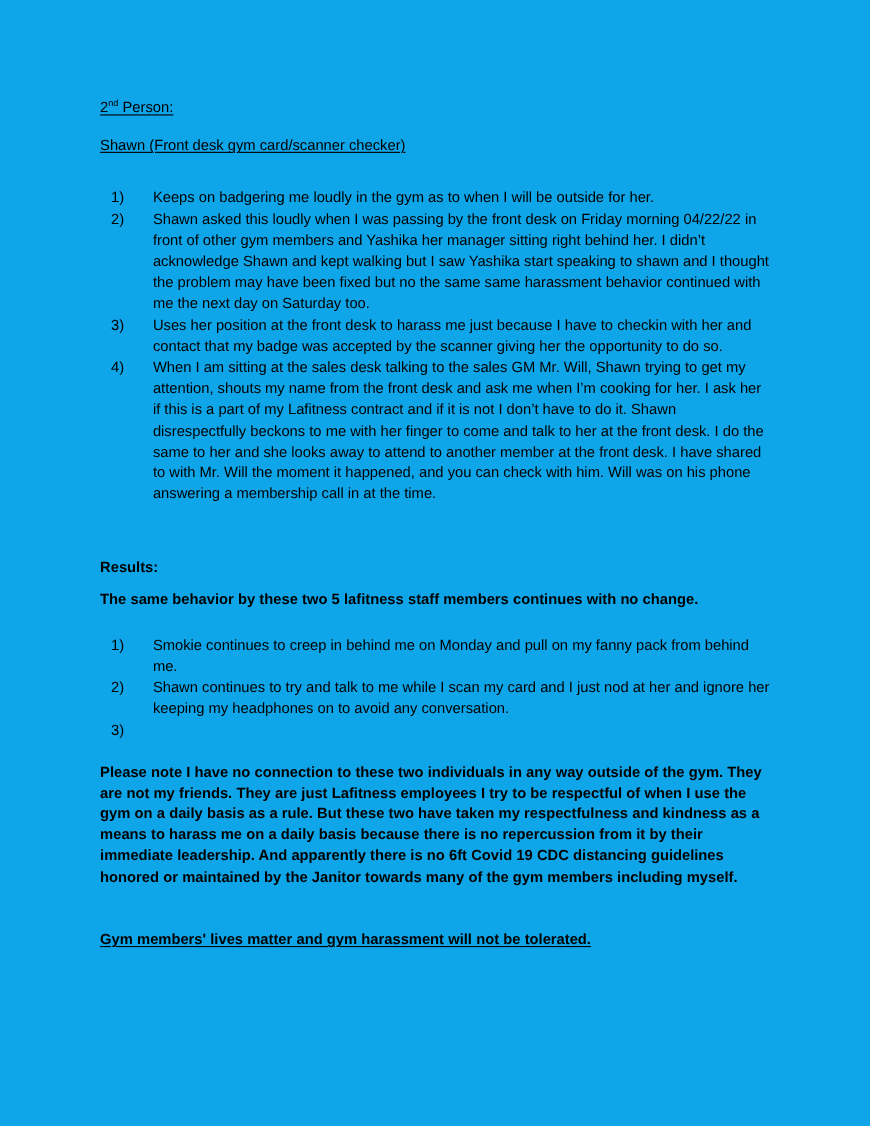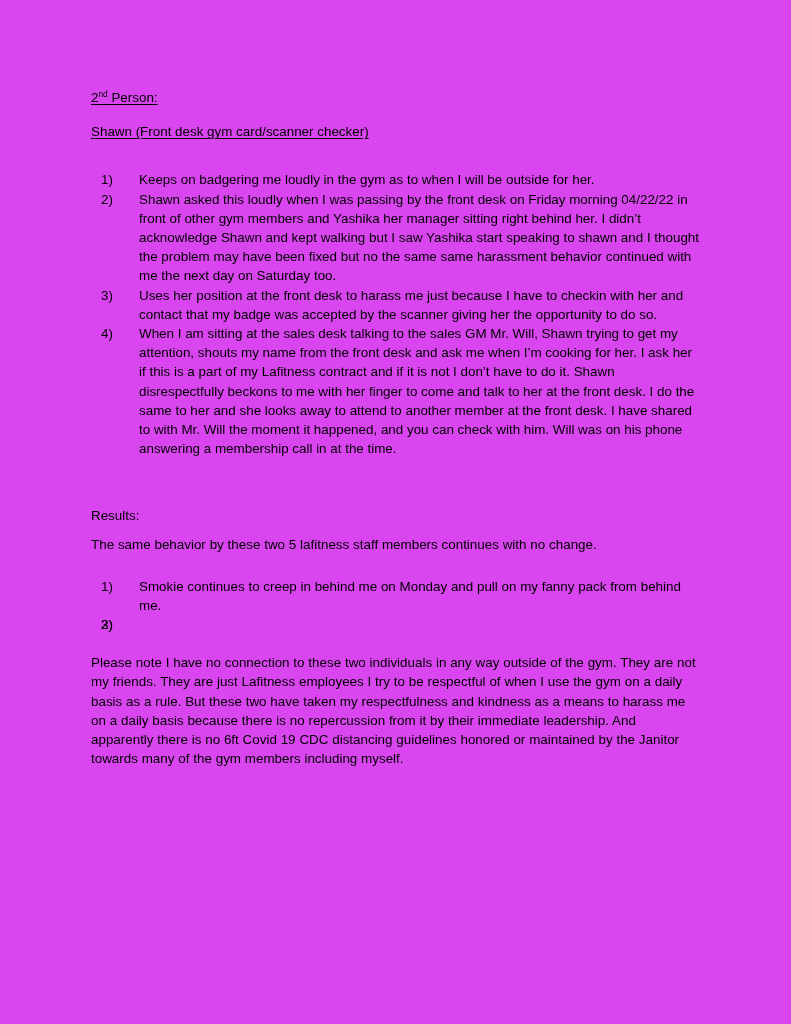--- a/index.html
+++ b/index.html
@@ -27,20 +27,21 @@
     top: 88px;
     width: 610px;
   }
 
   .para {
     font-size: 13.4px;
     line-height: 19.2px;
     margin: 0 4px 9px 0;
     text-align: left;
     word-spacing: 0.1px;
+    font-weight: bold;
   }
   .para.tight {
     margin-bottom: 0;
   }
   .underline {
     text-decoration: underline;
     text-underline-offset: 2px;
     text-decoration-thickness: 1px;
   }
   .heading-line {
@@ -74,21 +75,21 @@
     text-align: left;
   }
 
   .spacer-sm { height: 14px; }
   .spacer-lg { height: 38px; }
   .spacer-xl { height: 48px; }
 </style>
 </head>
 <body style="color: rgb(0, 0, 0);">
 
-<div class="page" style="background: #d946ef;">
+<div class="page" style="background: #0ea5e9;">
   <div class="doc-body">
 
     <div class="heading-line">
       <span class="underline"><span>2</span><sup>nd</sup><span> Person:</span></span>
     </div>
 
 
     <div class="heading-line">
       <span class="underline">Shawn (Front desk gym card/scanner checker)</span>
     </div>
@@ -122,33 +123,37 @@
 
     <div class="spacer-sm"></div>
 
     <ol class="numlist">
       <li>
         <span class="marker">1)</span>
         <span>Smokie continues to creep in behind me on Monday and pull on my fanny pack from behind me.</span>
       </li>
       <li>
         <span class="marker">2)</span>
+        <span>Shawn continues to try and talk to me while I scan my card and I just nod at her and ignore her keeping my headphones on to avoid any conversation.</span>
       </li>
       <li>
         <span class="marker">3)</span>
       </li>
     </ol>
 
     <div class="spacer-lg"></div>
 
     <p class="para">Please note I have no connection to these two individuals in any way outside of the gym. They are not my friends. They are just Lafitness employees I try to be respectful of when I use the gym on a daily basis as a rule. But these two have taken my respectfulness and kindness as a means to harass me on a daily basis because there is no repercussion from it by their immediate leadership. And apparently there is no 6ft Covid 19 CDC distancing guidelines honored or maintained by the Janitor towards many of the gym members including myself.</p>
 
     <div class="spacer-sm"></div>
 
 
     <div class="spacer-sm"></div>
 
+    <p class="para">
+      <span class="underline">Gym members' lives matter and gym harassment will not be tolerated.</span>
+    </p>
 
     <div class="spacer-sm"></div>
 
 
   </div>
 </div>
 
 </body></html>

